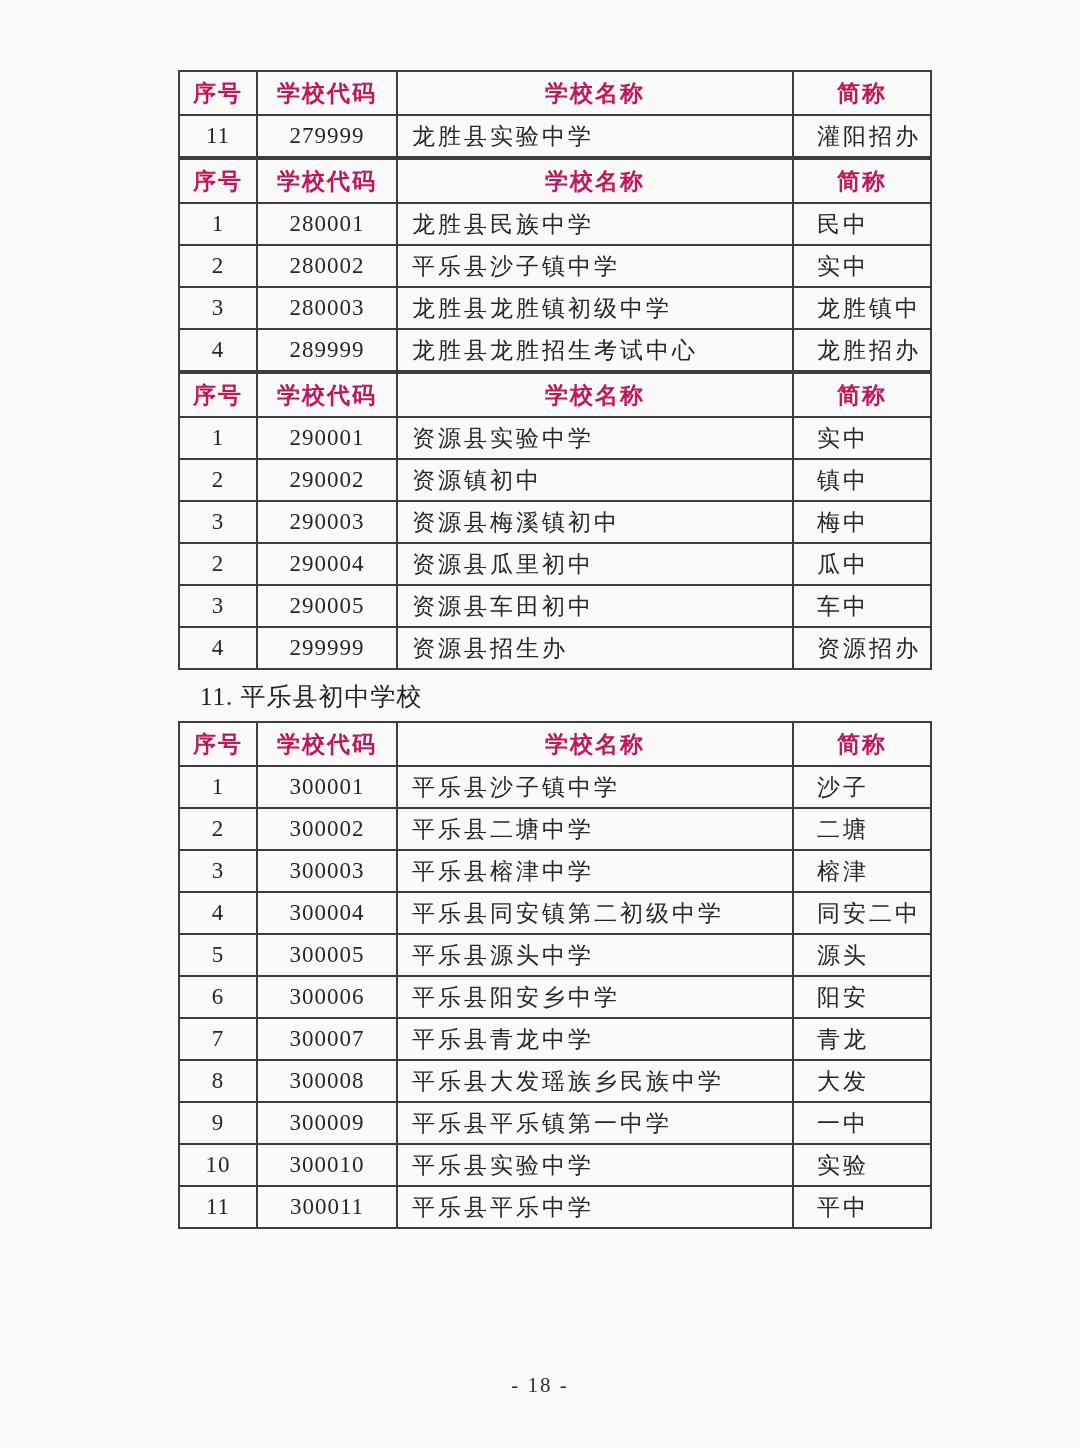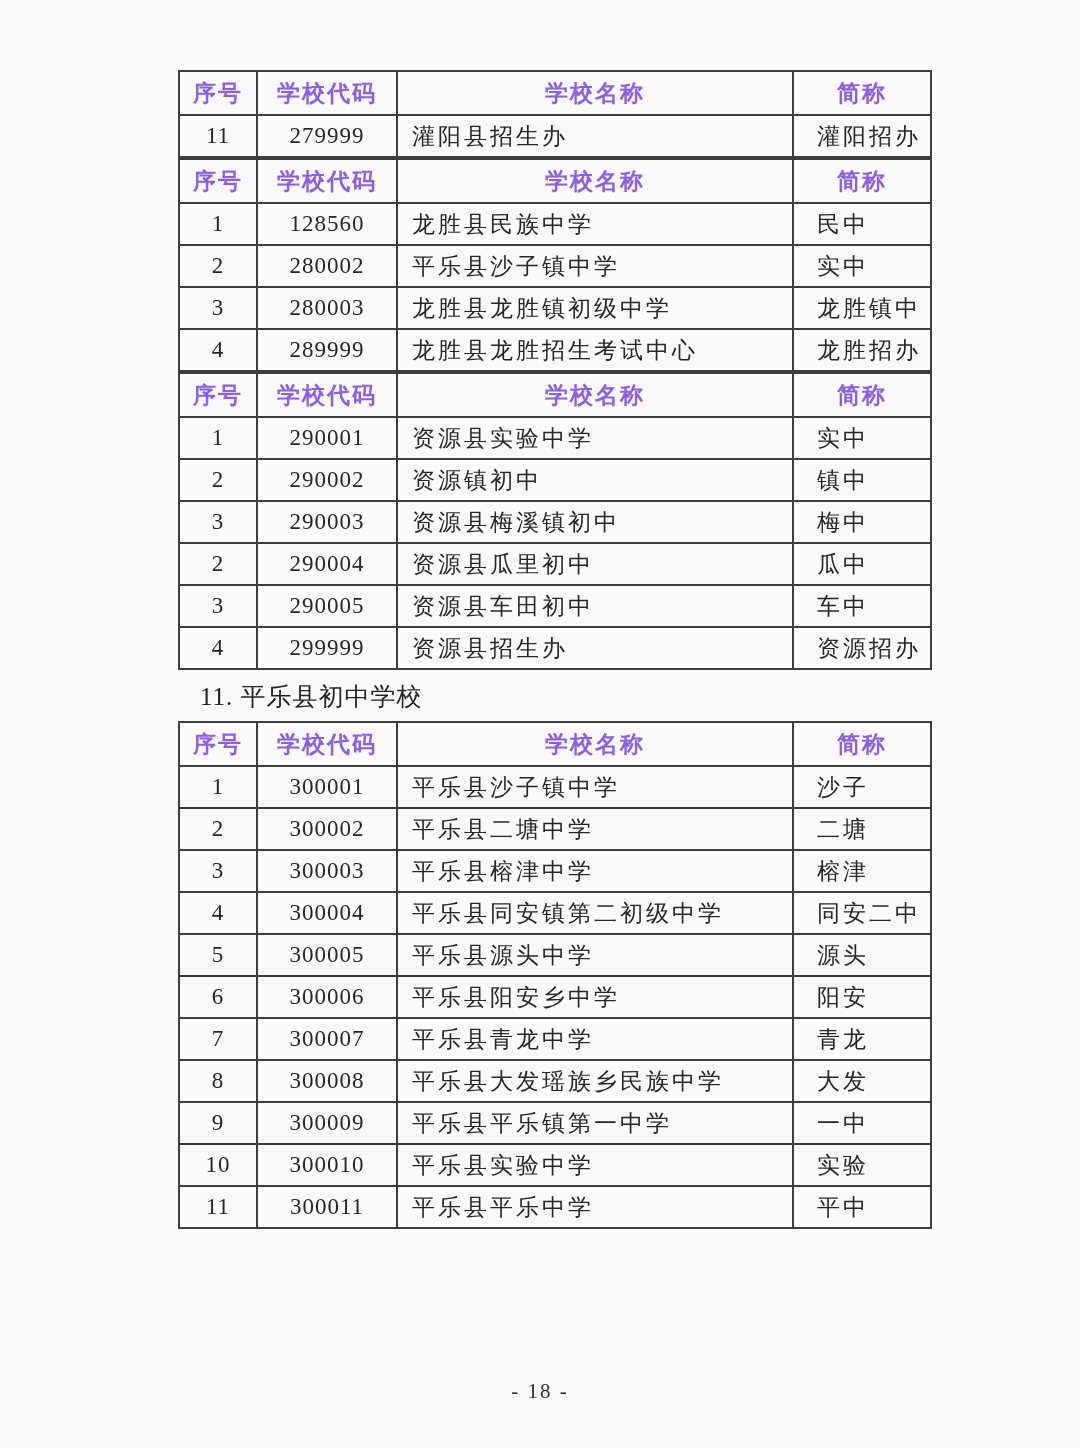--- a/index.html
+++ b/index.html
@@ -46,21 +46,21 @@
     font-size: 23px;
     color: #262626;
     overflow: hidden;
     white-space: nowrap;
   }
   table.school-table th {
     height: 40px;
     font-weight: bold;
     text-align: center;
     letter-spacing: 2px;
-    color: #8b5cf6;
+    color: #be185d;
   }
   table.school-table td {
     height: 38px;
     font-weight: normal;
   }
   table.school-table td[data-name="cell-seq"],
   table.school-table td[data-name="cell-code"] {
     text-align: center;
     letter-spacing: 1px;
   }
@@ -70,21 +70,21 @@
     letter-spacing: 3px;
   }
   table.school-table td[data-name="cell-abbr"] {
     text-align: left;
     padding-left: 23px;
     letter-spacing: 3px;
   }
   .page-number {
     position: absolute;
     left: 0;
-    bottom: 44px;
+    bottom: 50px;
     width: 1080px;
     text-align: center;
     font-size: 21px;
     color: #2e2e2e;
     letter-spacing: 2px;
   }
 </style>
 </head>
 <body>
 
@@ -104,21 +104,21 @@
               <th data-name="column-header">序号</th>
               <th data-name="column-header">学校代码</th>
               <th data-name="column-header">学校名称</th>
               <th data-name="column-header">简称</th>
             </tr>
       </thead>
       <tbody>
             <tr data-name="table-row">
               <td data-name="cell-seq">11</td>
               <td data-name="cell-code">279999</td>
-              <td data-name="cell-name">灌阳县招生办</td>
+              <td data-name="cell-name">龙胜县实验中学</td>
               <td data-name="cell-abbr">灌阳招办</td>
             </tr>
           </tbody>
     </table>
   </section>
 
   <section class="section" data-name="county-section">
     <table class="school-table" data-name="school-table">
       <colgroup>
         <col class="c-seq">
@@ -130,21 +130,21 @@
         <tr data-name="header-row">
               <th data-name="column-header">序号</th>
               <th data-name="column-header">学校代码</th>
               <th data-name="column-header">学校名称</th>
               <th data-name="column-header">简称</th>
             </tr>
       </thead>
       <tbody>
             <tr data-name="table-row">
               <td data-name="cell-seq">1</td>
-              <td data-name="cell-code">128560</td>
+              <td data-name="cell-code">280001</td>
               <td data-name="cell-name">龙胜县民族中学</td>
               <td data-name="cell-abbr">民中</td>
             </tr>
             <tr data-name="table-row">
               <td data-name="cell-seq">2</td>
               <td data-name="cell-code">280002</td>
               <td data-name="cell-name">平乐县沙子镇中学</td>
               <td data-name="cell-abbr">实中</td>
             </tr>
             <tr data-name="table-row">

